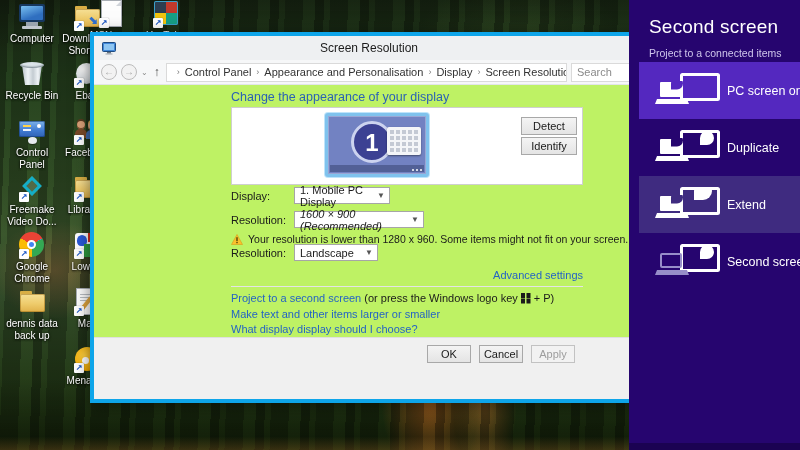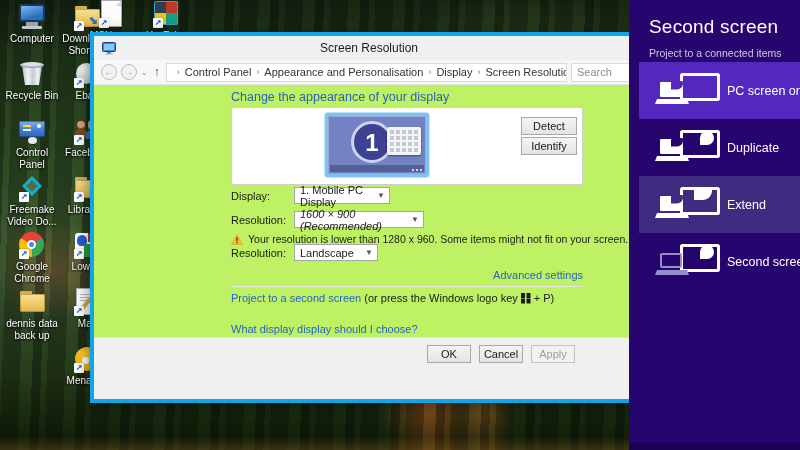--- a/index.html
+++ b/index.html
@@ -347,20 +347,21 @@
           <span class="chev">▼</span>
         </div>
 
         <a class="link advlink">Advanced settings</a>
         <div class="divider"></div>
 
         <div class="lrow" style="top:207px;">
           <a class="link">Project to a second screen</a>
           <span>(or press the Windows logo key</span><span class="winkey"></span><span>+ P)</span>
         </div>
+        <div class="lrow" style="top:223px;"><a class="link">Make text and other items larger or smaller</a></div>
         <div class="lrow" style="top:238px;"><a class="link">What display display should I choose?</a></div>
       </div>
     </div>
 
     <div class="footer">
       <div class="fbtns">
         <button class="btn">OK</button>
         <button class="btn">Cancel</button>
         <button class="btn disabled">Apply</button>
       </div>

